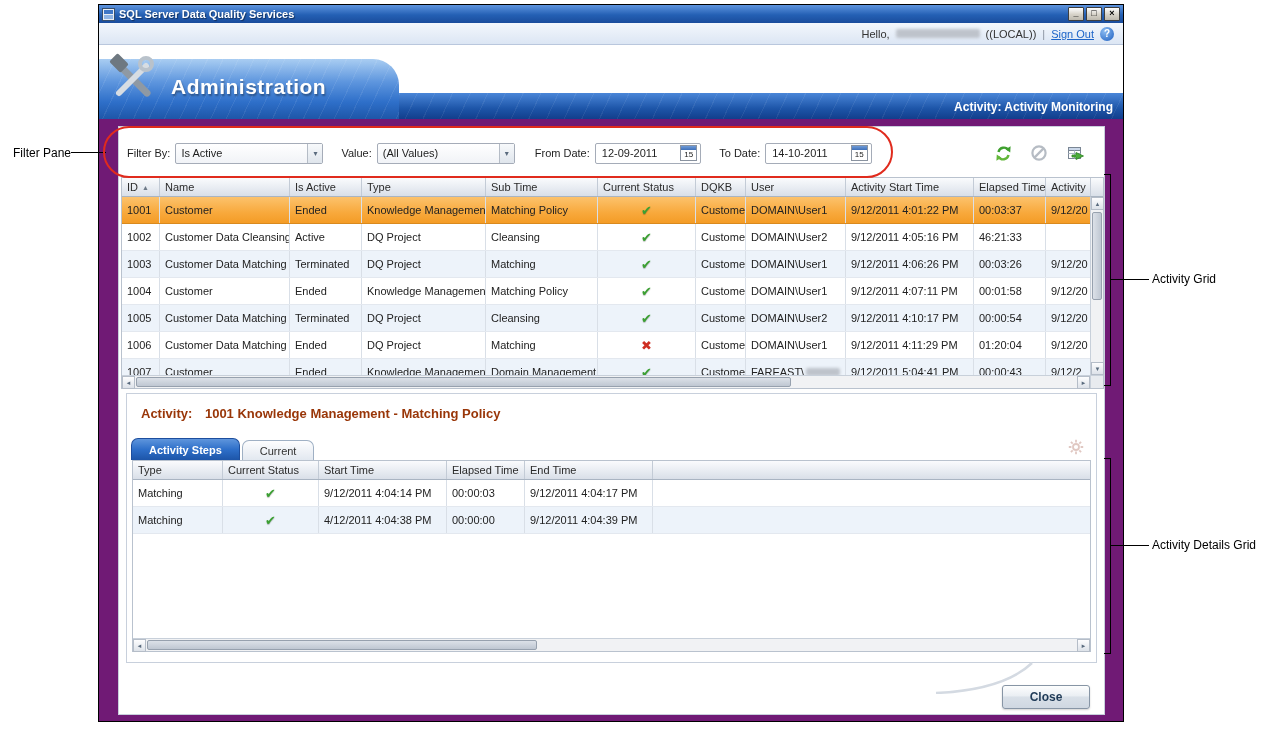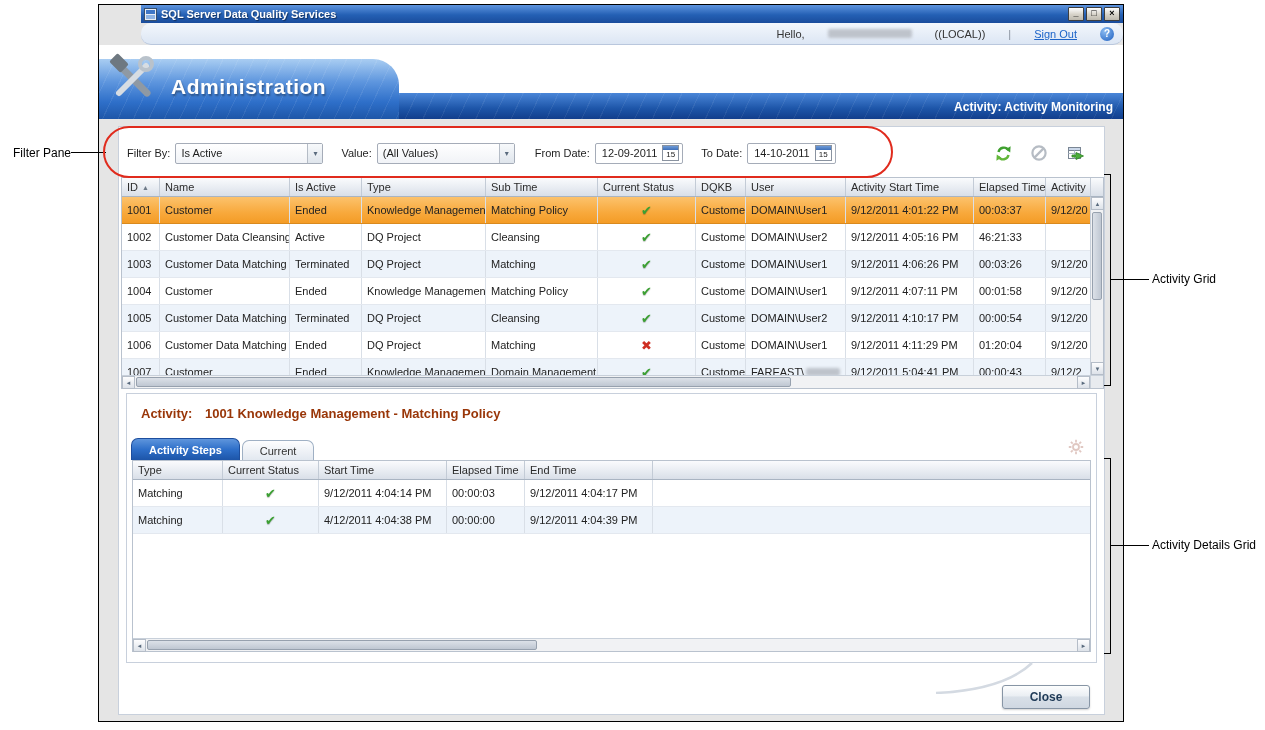--- a/index.html
+++ b/index.html
@@ -1,27 +1,27 @@
 <!DOCTYPE html>
 <html><head>
 <meta charset="utf-8">
 <style>
   * { box-sizing: border-box; }
   body { margin:0; background:#fff; font-family:"Liberation Sans","DejaVu Sans",sans-serif; }
   .stage { position:relative; width:1265px; height:730px; background:#fff; overflow:hidden; }
 
   
-  .window { position:absolute; left:98px; top:4px; width:1026px; height:718px; background:#e5e5e5; border:1px solid #000;padding-left:42px; }
+  .window { position:absolute; left:98px; top:4px; width:1026px; height:718px; background:#701a75; border:1px solid #000; }
 
   .titlebar { height:18px; background:linear-gradient(to bottom,#5E94DE,#2460B4 55%,#1A4C9C); display:flex; align-items:center; padding:0 3px; }
   .titlebar .title { color:#fff; font-size:11px; font-weight:bold; margin-left:4px; text-shadow:1px 1px 1px rgba(0,0,0,.45); }
   .win-controls { margin-left:auto; display:flex; gap:2px; }
   .win-btn { width:16px; height:14px; background:linear-gradient(#FFFFFF,#D6D2C8 55%,#BDB9AE); border:1px solid #3F3F3F; border-radius:1px; font-size:9px; line-height:11px; text-align:center; color:#000; font-weight:bold; cursor:default; }
 
-  .topstrip { height:22px; background:linear-gradient(#F3F7FC,#DCE6F4); border-bottom:1px solid #B9C7DD; display:flex; align-items:center; justify-content:flex-end; gap:23px; padding:0 9px; font-size:11px; color:#333;border-radius:10px; }
+  .topstrip { height:22px; background:linear-gradient(#F3F7FC,#DCE6F4); border-bottom:1px solid #B9C7DD; display:flex; align-items:center; justify-content:flex-end; gap:6px; padding:0 9px; font-size:11px; color:#333; }
   .redact-user { display:inline-block; width:84px; height:9px; background:#BEC3CB; border-radius:2px; filter:blur(1.5px); }
   .signout { color:#1C64C8; text-decoration:underline; cursor:pointer; }
   .sep { color:#8A93A0; }
   .help-circle { width:14px; height:14px; border-radius:50%; background:radial-gradient(circle at 35% 30%,#8BBCF2,#1E5FC0); color:#fff; font-size:10px; font-weight:bold; text-align:center; line-height:14px; cursor:pointer; }
 
   
   .banner { position:absolute; left:0; top:40px; width:100%; height:74px; background:#fff; overflow:hidden; }
   .banner-bar { position:absolute; left:0; bottom:0; width:100%; height:26px;
     background:linear-gradient(to bottom,#4A86D8,#1D55A8 60%,#123E8C);
     background-image:repeating-linear-gradient(115deg,rgba(255,255,255,.07) 0 1px,transparent 1px 16px),linear-gradient(to bottom,#4A86D8,#1D55A8 60%,#123E8C); }
@@ -34,21 +34,21 @@
   
   .content-panel { position:absolute; left:19px; top:121px; width:987px; height:589px; border:1px solid #C8D0DC; background:#fff; }
 
   
   .filter-bar { position:absolute; left:2px; top:3px; right:2px; height:46px; display:flex; align-items:center; gap:5px; padding:0 6px; font-size:11px; color:#1E1E1E; }
   .flabel { white-space:nowrap; }
   .ml14 { margin-left:13px; } .ml16 { margin-left:15px; }
   .select { height:21px; border:1px solid #A5ACB8; border-radius:2px; background:linear-gradient(#FFFFFF,#F1F3F7); display:flex; align-items:center; justify-content:space-between; padding-left:5px; cursor:pointer; }
   .select .dd { width:15px; height:19px; margin-left:4px; border-left:1px solid #B5BCC6; background:linear-gradient(#F7F9FB,#DFE5EC); text-align:center; font-size:8px; color:#5A6B7E; line-height:19px; }
   .w148 { width:148px; } .w138 { width:138px; }
-  .datebox { height:21px; border:1px solid #A5ACB8; border-radius:2px; background:#fff; display:flex; align-items:center; gap:5px; padding:0 3px 0 6px; cursor:text; }
+  .datebox { height:21px; border:1px solid #A5ACB8; border-radius:2px; background:#fff; display:flex; align-items:center; gap:23px; padding:0 3px 0 6px; cursor:text; }
   .cal { position:relative; width:17px; height:16px; border:1px solid #8A93A0; background:#fff; display:flex; align-items:flex-end; justify-content:center; font-size:8px; color:#222; padding-bottom:1px; cursor:pointer; }
   .cal::before { content:""; position:absolute; top:0; left:0; right:0; height:4px; background:linear-gradient(#6E9BD8,#3E6FB8); }
   .filter-icons { margin-left:auto; display:flex; gap:14px; padding-right:10px; }
   .iconbtn { width:22px; height:22px; display:flex; align-items:center; justify-content:center; cursor:pointer; }
 
   
   .gcell { padding:0 5px; display:flex; align-items:center; border-right:1px solid #D9DFE7; font-size:11px; color:#222; overflow:hidden; white-space:nowrap; flex:0 0 auto; }
   .hcell { border-right:1px solid #C3CBD6; color:#2B2B2B; }
   .sort { font-size:7px; color:#6E7A88; margin-left:4px; }
   .st-ok { color:#3BA032; font-size:13px; text-shadow:0 1px 1px rgba(0,0,0,.25); }

